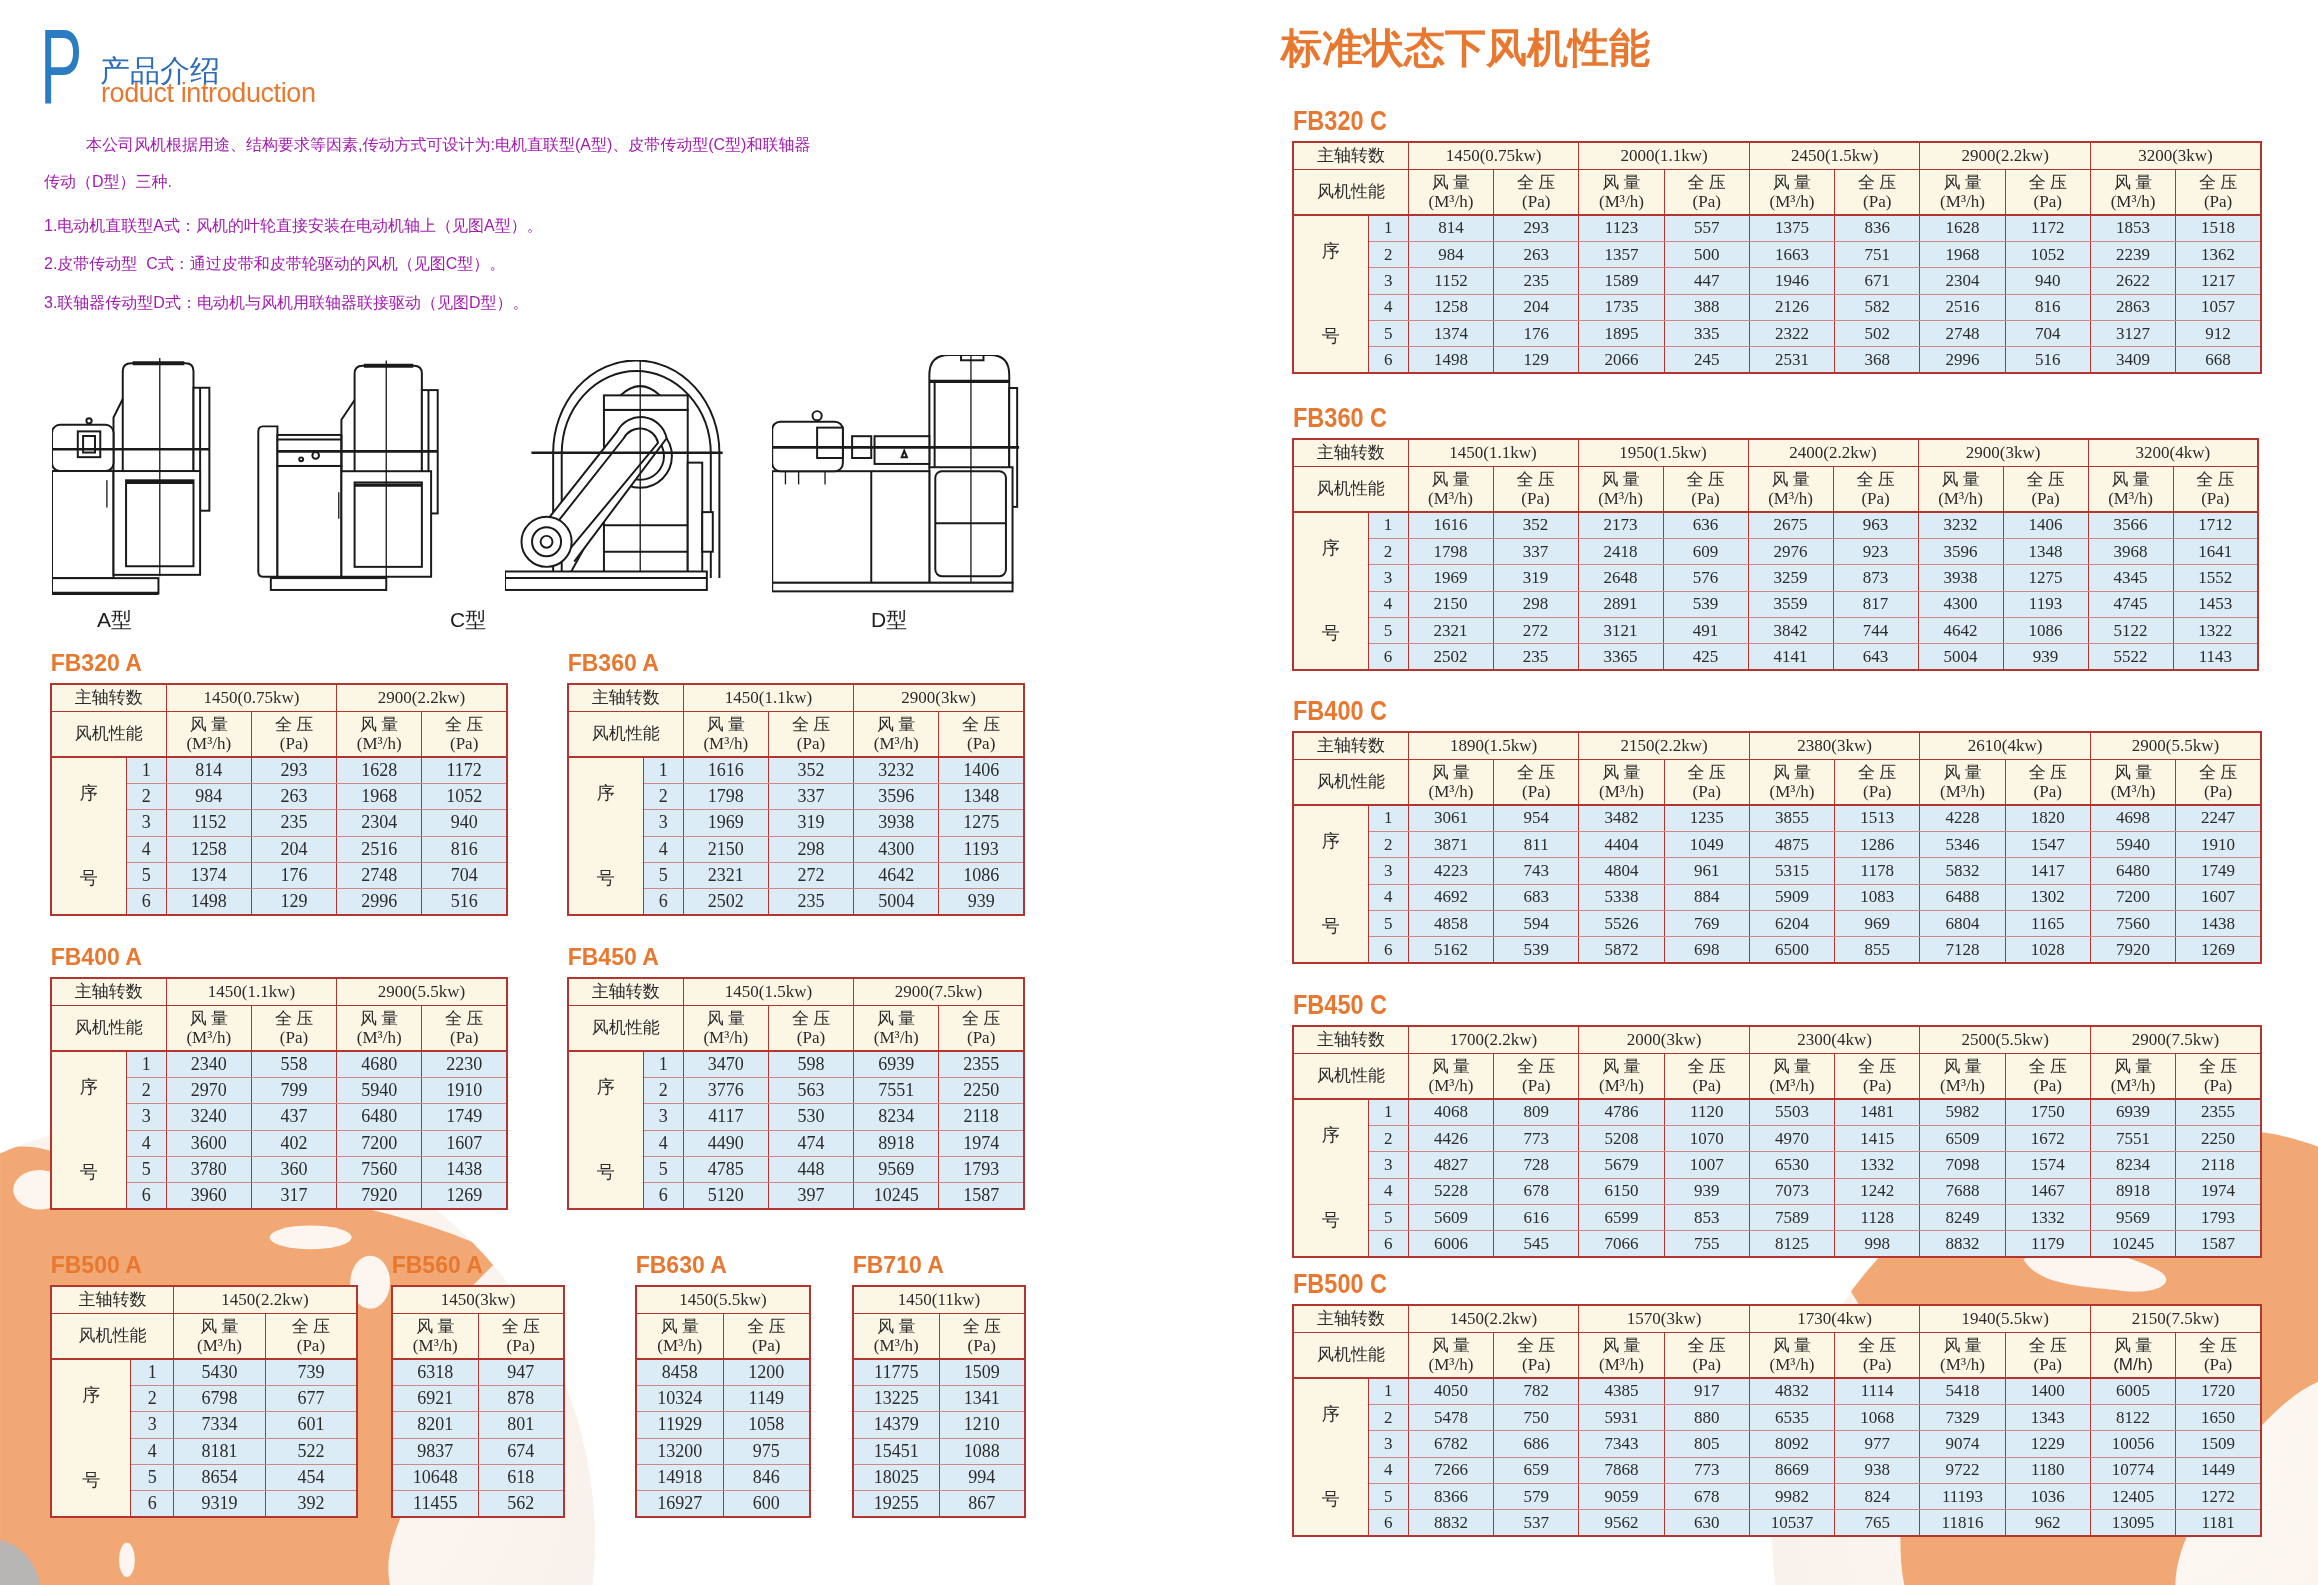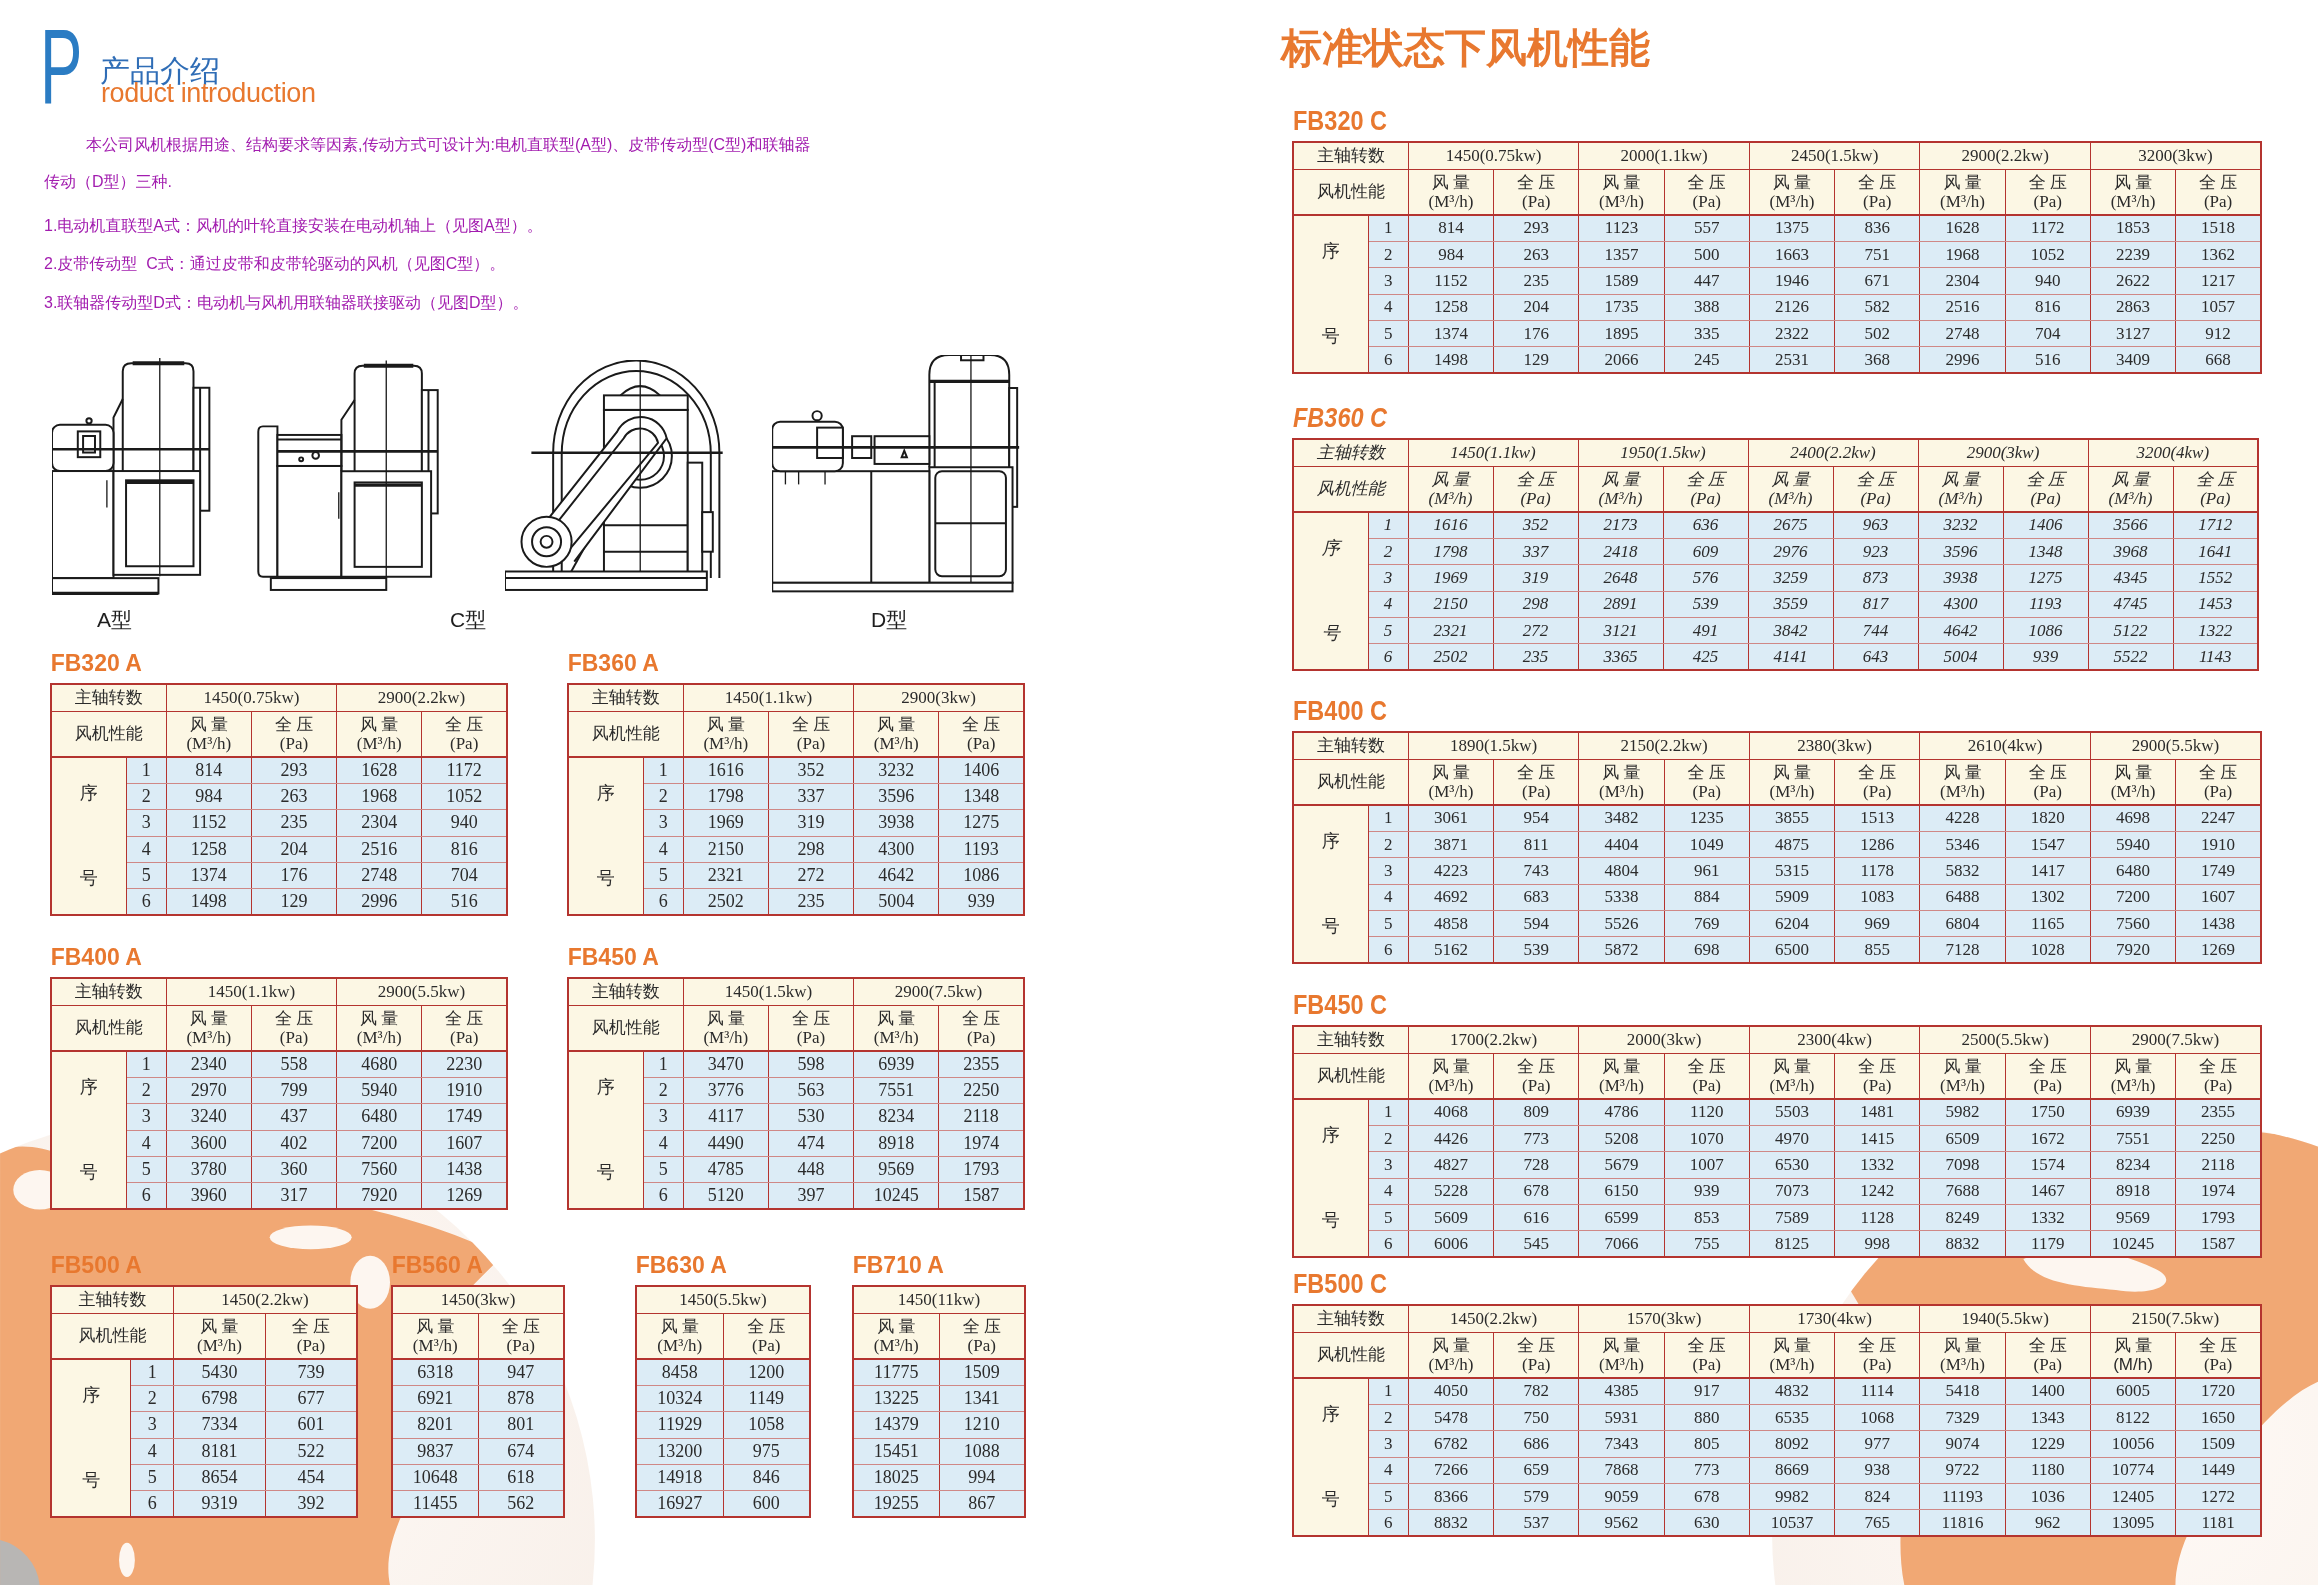--- a/index.html
+++ b/index.html
@@ -47,21 +47,21 @@
   .t-l0{left:50px;top:683px;width:458px;}
   .t-l1{left:567px;top:683px;width:458px;}
   .t-l2{left:50px;top:977px;width:458px;}
   .t-l3{left:567px;top:977px;width:458px;}
   .t-l4{left:50px;top:1285px;width:308px;}
   .t-l5{left:391px;top:1285px;width:173px;}
   .t-l6{left:635px;top:1285px;width:173px;}
   .t-l7{left:852px;top:1285px;width:173px;}
   
   .t-r0{left:1292px;top:141px;width:970px;}
-  .t-r1{left:1292px;top:438px;width:890px;font-style:italic;}
+  .t-r1{left:1292px;top:438px;width:890px;}
   .t-r2{left:1292px;top:731px;width:970px;}
   .t-r3{left:1292px;top:1025px;width:970px;}
   .t-r4{left:1292px;top:1304px;width:970px;}
 </style>
 </head>
 <body>
 
 <svg class="deco" style="left:0;top:1084px" width="628" height="501" viewBox="0 1640 950 758">
   <defs>
     <radialGradient id="glL" cx="0.55" cy="0.35" r="0.65">

